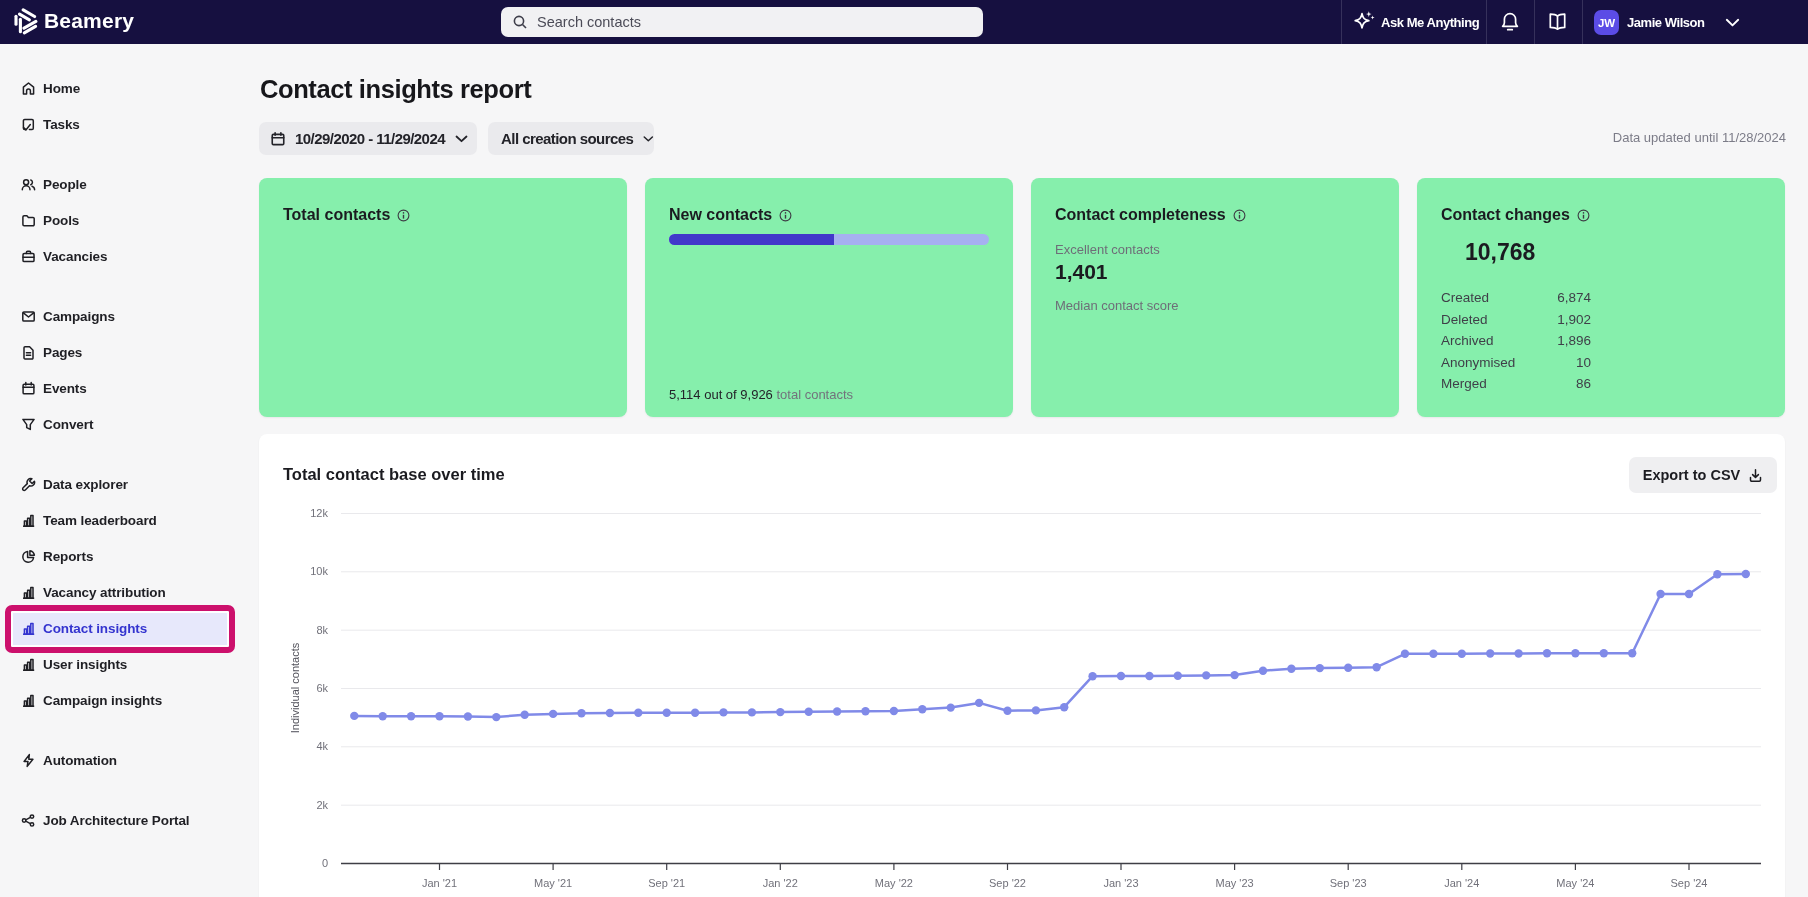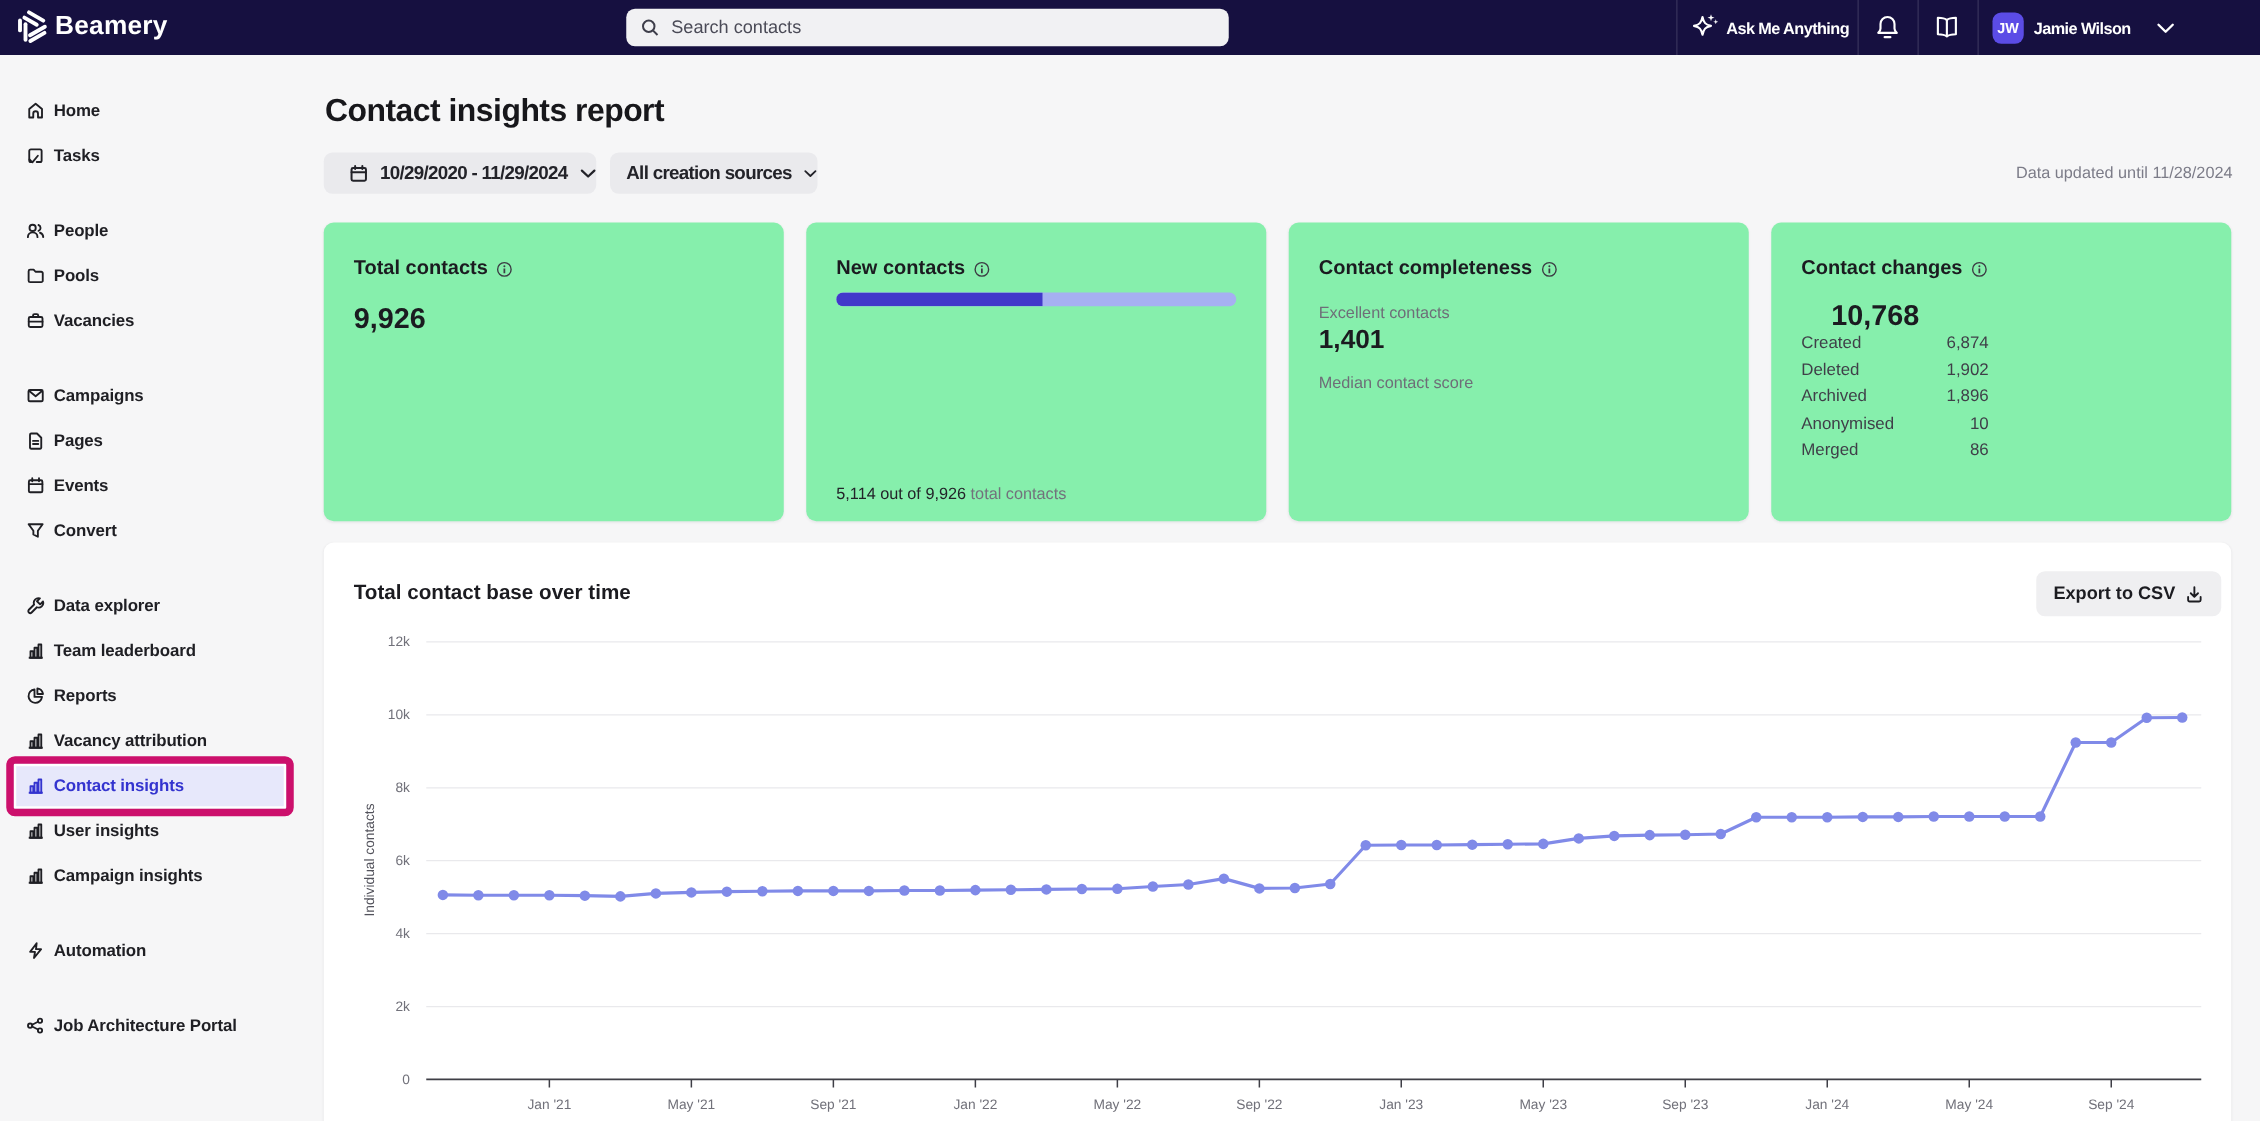--- a/index.html
+++ b/index.html
@@ -21,21 +21,21 @@
 
 .nav { position:absolute; left:0; height:36px; width:245px; display:flex; align-items:center; }
 .nav svg { position:absolute; left:21px; }
 .nav span { position:absolute; left:43px; font-size:13.5px; font-weight:600; color:#1f1f24; letter-spacing:-0.1px; }
 #hl { position:absolute; left:5px; top:605px; width:230px; height:48px; border:6px solid #cc106c;
   border-radius:7px; background:#e7e8fb; box-shadow:inset 0 0 0 2px #fff; }
 .nav.active span { color:#3434cf; }
 
 #title { position:absolute; left:260px; top:74.5px; font-size:25.5px; font-weight:800; color:#17171b; letter-spacing:-0.4px; }
 .pill { position:absolute; top:122px; height:33px; background:#eaeaed; border-radius:7px;
-  display:flex; align-items:center; color:#232329; font-size:15px; font-weight:600; letter-spacing:-0.55px; white-space:nowrap;justify-content:flex-end; }
+  display:flex; align-items:center; color:#232329; font-size:15px; font-weight:600; letter-spacing:-0.55px; white-space:nowrap; }
 #updated { position:absolute; top:129.5px; right:22px; font-size:13px; color:#7c7c88; }
 .card { position:absolute; top:178px; height:239px; background:#86efac; border-radius:8px;
   box-shadow:0 1px 2px rgba(16,16,40,0.06); padding:28px 24px; }
 .ctitle { font-size:16px; font-weight:700; color:#1b1b20; display:flex; align-items:center; gap:7px; }
 .big { font-size:23px; font-weight:700; color:#1b1b20; }
 .glabel { font-size:13px; color:#6e6e78; }
 
 #chartcard { position:absolute; left:259px; top:434px; width:1526px; height:520px;
   background:#fff; border-radius:8px; box-shadow:0 1px 2px rgba(16,16,40,0.06); }
 #charttitle { position:absolute; left:283px; top:465px; font-size:16.5px; font-weight:700; color:#1b1b20; }
@@ -244,21 +244,20 @@
     </svg>
 </div>
 <div id="updated">Data updated until 11/28/2024</div>
 
 <div class="card" style="left:259px; width:368px;">
   <div class="ctitle">Total contacts <svg width="13" height="13" viewBox="0 0 13 13" fill="none" stroke="#3c3c44" stroke-width="1.1">
         <circle cx="6.5" cy="6.5" r="5.4"></circle>
         <path d="M6.5 5.8 V9.6" stroke-width="1.4"></path>
         <circle cx="6.5" cy="3.9" r="0.8" fill="#3c3c44" stroke="none"></circle>
       </svg></div>
-  <div class="big" style="margin-top:17px;">9,926</div>
 </div>
 <div class="card" style="left:645px; width:368px;">
   <div class="ctitle">New contacts <svg width="13" height="13" viewBox="0 0 13 13" fill="none" stroke="#3c3c44" stroke-width="1.1">
         <circle cx="6.5" cy="6.5" r="5.4"></circle>
         <path d="M6.5 5.8 V9.6" stroke-width="1.4"></path>
         <circle cx="6.5" cy="3.9" r="0.8" fill="#3c3c44" stroke="none"></circle>
       </svg></div>
   <div style="margin-top:10px; width:320px; height:11px; border-radius:6px; background:#a6b0f1; overflow:hidden;">
     <div style="width:51.5%; height:11px; background:#4238ca;"></div>
   </div>
@@ -274,21 +273,21 @@
   <div class="big" style="margin-top:3px; font-size:21px;">1,401</div>
   <div class="glabel" style="margin-top:14px;">Median contact score</div>
 </div>
 <div class="card" style="left:1417px; width:368px;">
   <div class="ctitle">Contact changes <svg width="13" height="13" viewBox="0 0 13 13" fill="none" stroke="#3c3c44" stroke-width="1.1">
         <circle cx="6.5" cy="6.5" r="5.4"></circle>
         <path d="M6.5 5.8 V9.6" stroke-width="1.4"></path>
         <circle cx="6.5" cy="3.9" r="0.8" fill="#3c3c44" stroke="none"></circle>
       </svg></div>
   <div class="big" style="margin-top:15px;margin-left:24px;">10,768</div>
-  <div style="width:150px; font-size:13.5px; color:#3f3f48;">
+  <div style="margin-top:24px; width:150px; font-size:13.5px; color:#3f3f48;">
     <div style="display:flex; justify-content:space-between; margin-bottom:6.5px;">
         <span>Created</span>
         <span>6,874</span>
       </div>
     <div style="display:flex; justify-content:space-between; margin-bottom:6.5px;">
         <span>Deleted</span>
         <span>1,902</span>
       </div>
     <div style="display:flex; justify-content:space-between; margin-bottom:6.5px;">
         <span>Archived</span>

